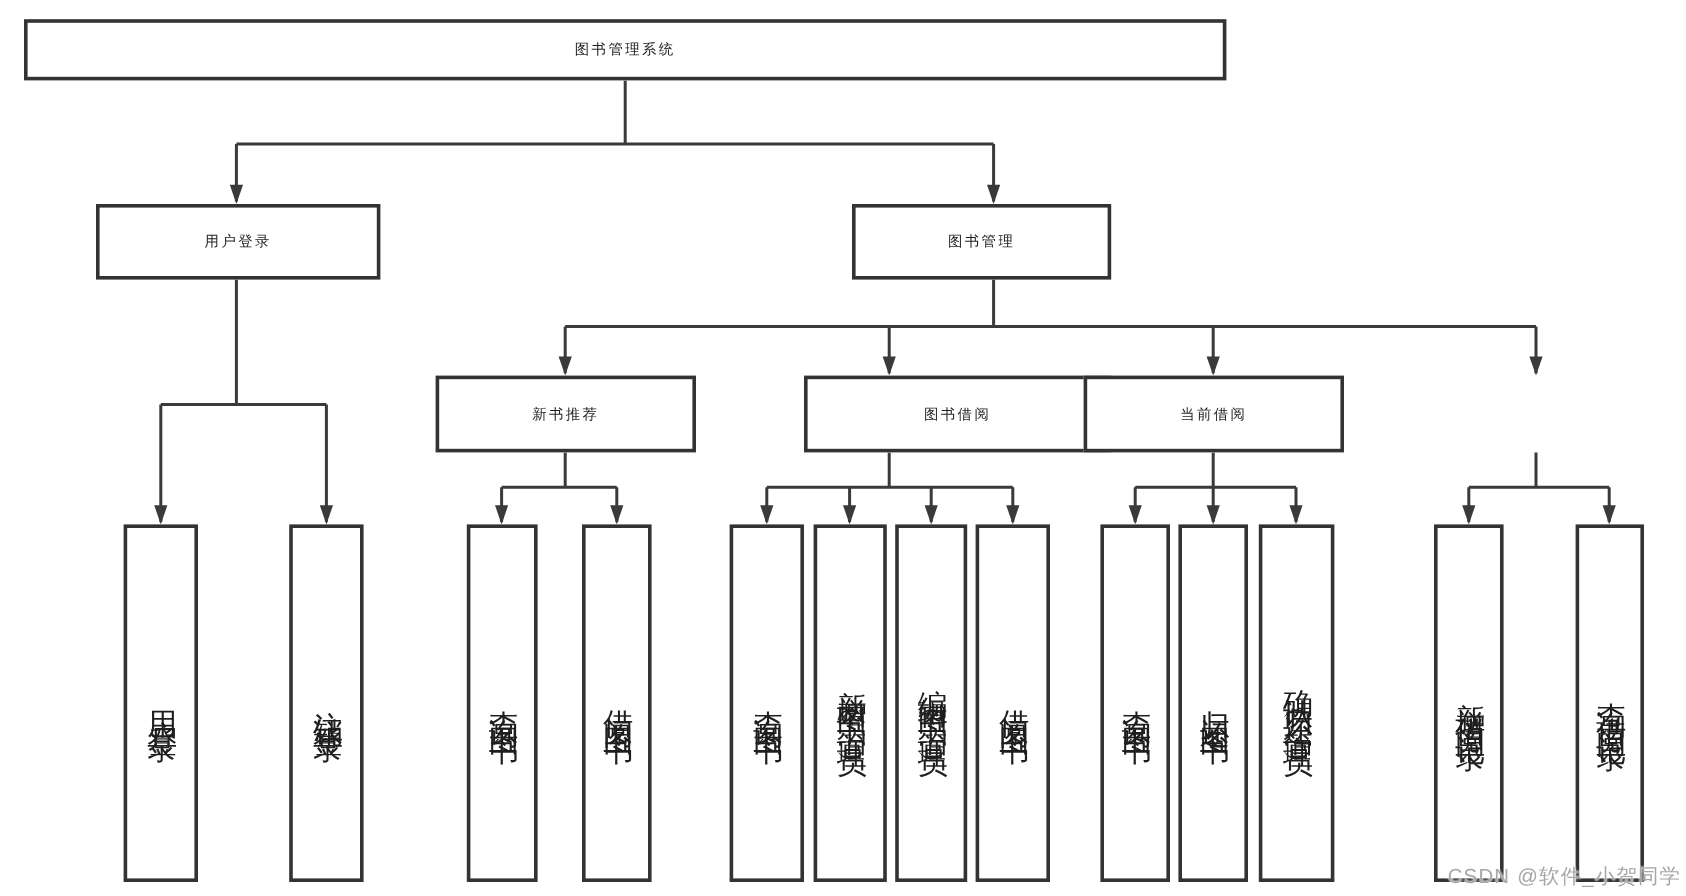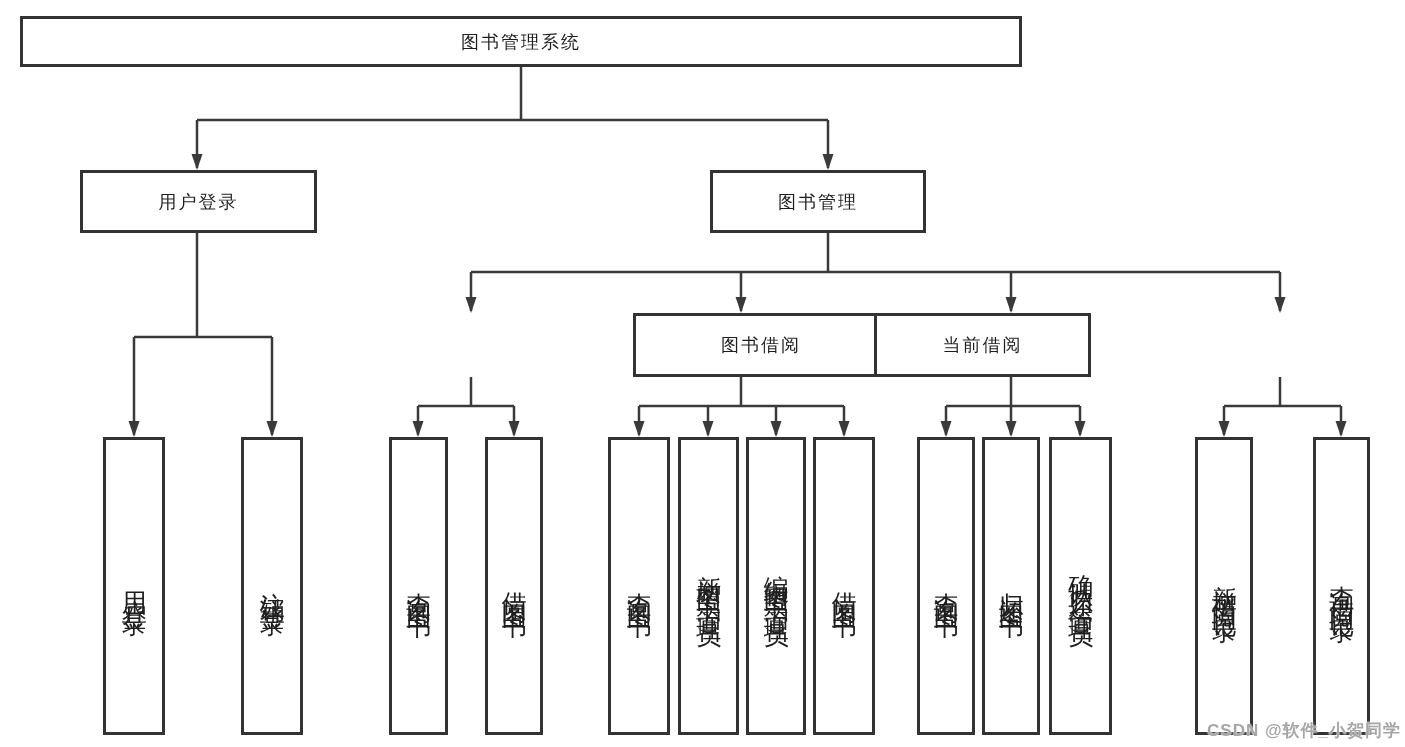--- a/index.html
+++ b/index.html
@@ -10,21 +10,21 @@
     font-family:"Liberation Sans","DejaVu Sans",sans-serif;
     overflow:hidden;
   }
   #wires { position:absolute; left:0; top:0; width:1405px; height:747px; }
   .hbox {
     position:absolute;
     background:#ffffff;
     border:3px solid #333333;
     box-sizing:border-box;
     display:flex; align-items:center; justify-content:center;
-    font-size:18px; letter-spacing:2px; color:#1e1e1e;
+    font-size:12px; letter-spacing:2px; color:#1e1e1e;
     z-index:2;
   }
   .vbox {
     position:absolute;
     top:437px; height:298px;
     background:#ffffff;
     border:3px solid #333333;
     box-sizing:border-box;
     display:flex; align-items:center; justify-content:center;
     z-index:2;
@@ -39,21 +39,20 @@
     white-space:nowrap;
   }
   .watermark {
     position:absolute;
     top:719px; right:4px;
     font-size:17px;
     color:#a6a6a6;
     text-shadow:0 0 2px #ffffff, 0 0 2px #ffffff;
     letter-spacing:1px;
     z-index:3;
-    font-weight:bold;
   }
 </style>
 </head>
 <body>
 
 <div id="canvas">
 
   <svg id="wires" width="1405" height="747" viewBox="0 0 1405 747" xmlns="http://www.w3.org/2000/svg">
     <path fill="none" stroke="#3a3a3a" stroke-width="2.5" d="
       M521 67 V120 M197 120 H828 M197 120 V168 M828 120 V168
@@ -84,22 +83,23 @@
       <polygon points="1218.5,421 1229.5,421 1224,437"></polygon>
       <polygon points="1335.5,421 1346.5,421 1341,437"></polygon>
     </g>
   </svg>
 
   <div class="hbox" style="left:20px; top:16px; width:1002px; height:51px;">图书管理系统</div>
 
   <div class="hbox" style="left:80px; top:170px; width:237px; height:63px;">用户登录</div>
   <div class="hbox" style="left:710px; top:170px; width:216px; height:63px;">图书管理</div>
 
-  <div class="hbox" style="left:633px; top:313px; width:256px; height:64px;font-family:Liberation Mono, monospace;">图书借阅</div>
-  <div class="hbox" style="left:874px; top:313px; width:217px; height:64px;">当前借阅</div>
+  <div class="hbox" style="left:363px; top:313px; width:217px; height:64px;">新书推荐</div>
+  <div class="hbox" style="left:670px; top:313px; width:256px; height:64px;font-family:Liberation Mono, monospace;">图书借阅</div>
+  <div class="hbox" style="left:903px; top:313px; width:217px; height:64px;">当前借阅</div>
 
   <div class="vbox" style="left:103px; width:62px;">
     <span>用户登录</span>
   </div>
   <div class="vbox" style="left:241px; width:62px;">
     <span>注销登录</span>
   </div>
 
   <div class="vbox" style="left:389px; width:59px;">
     <span>查询图书</span>

